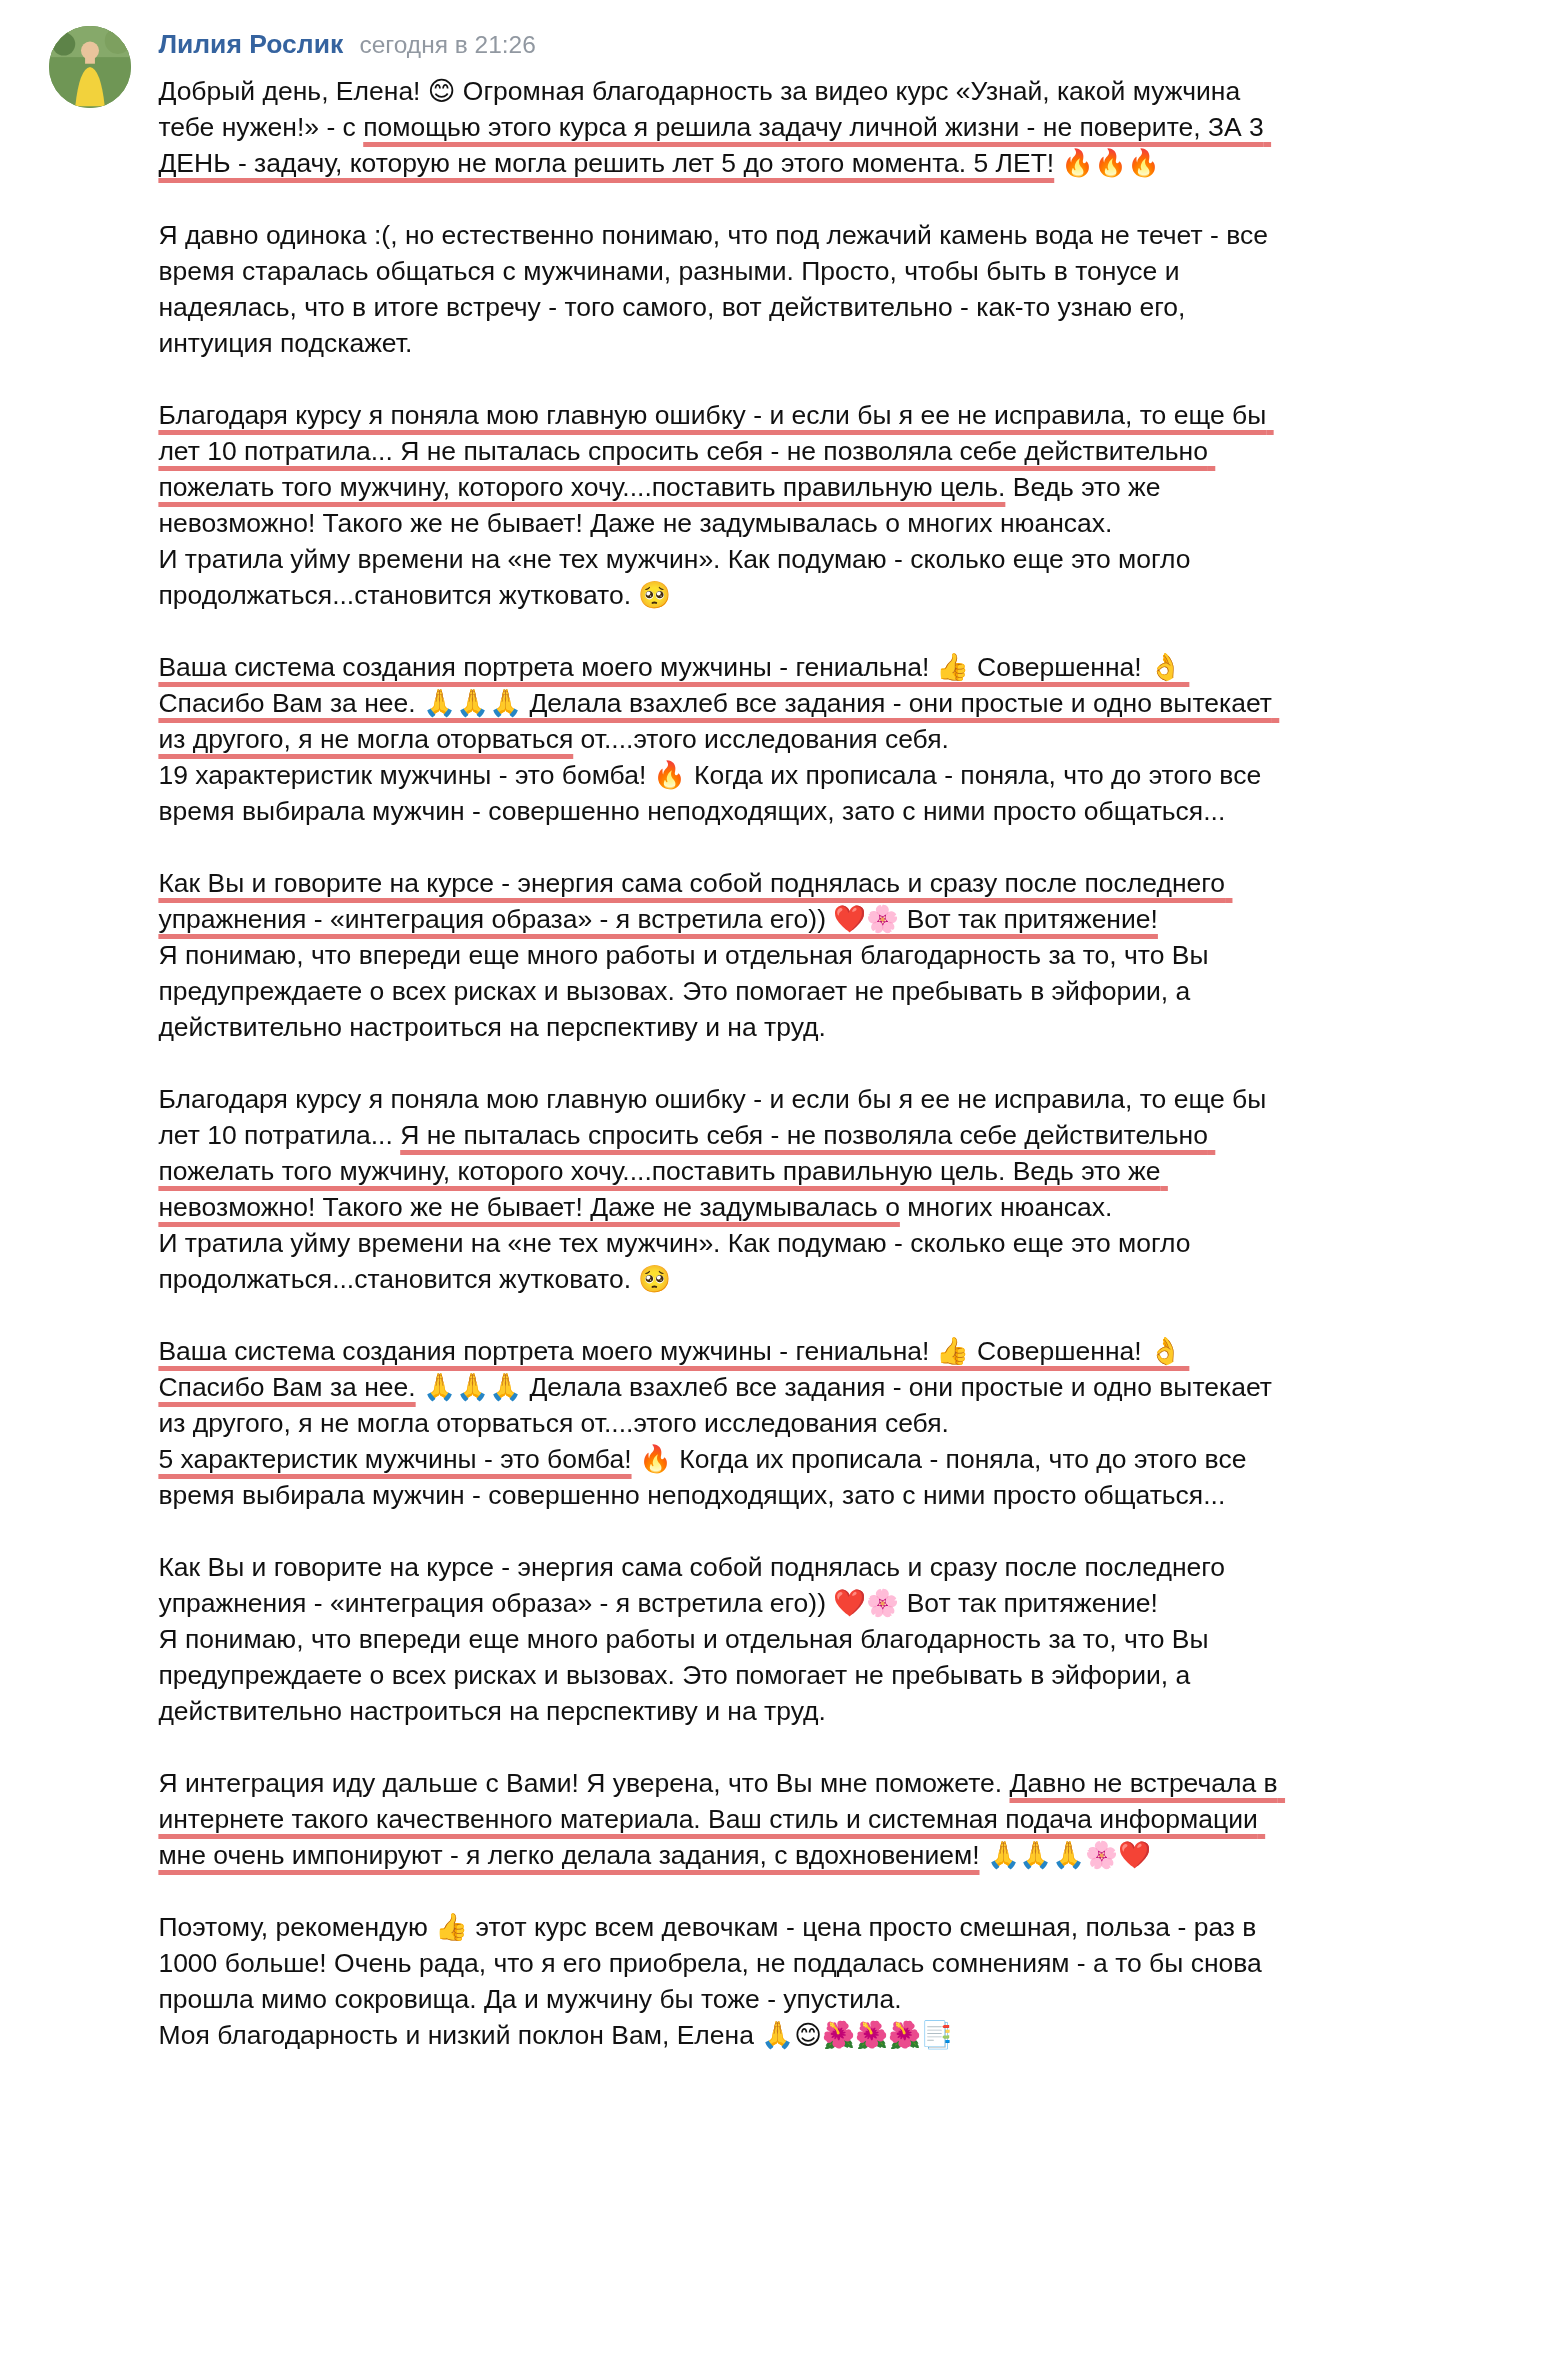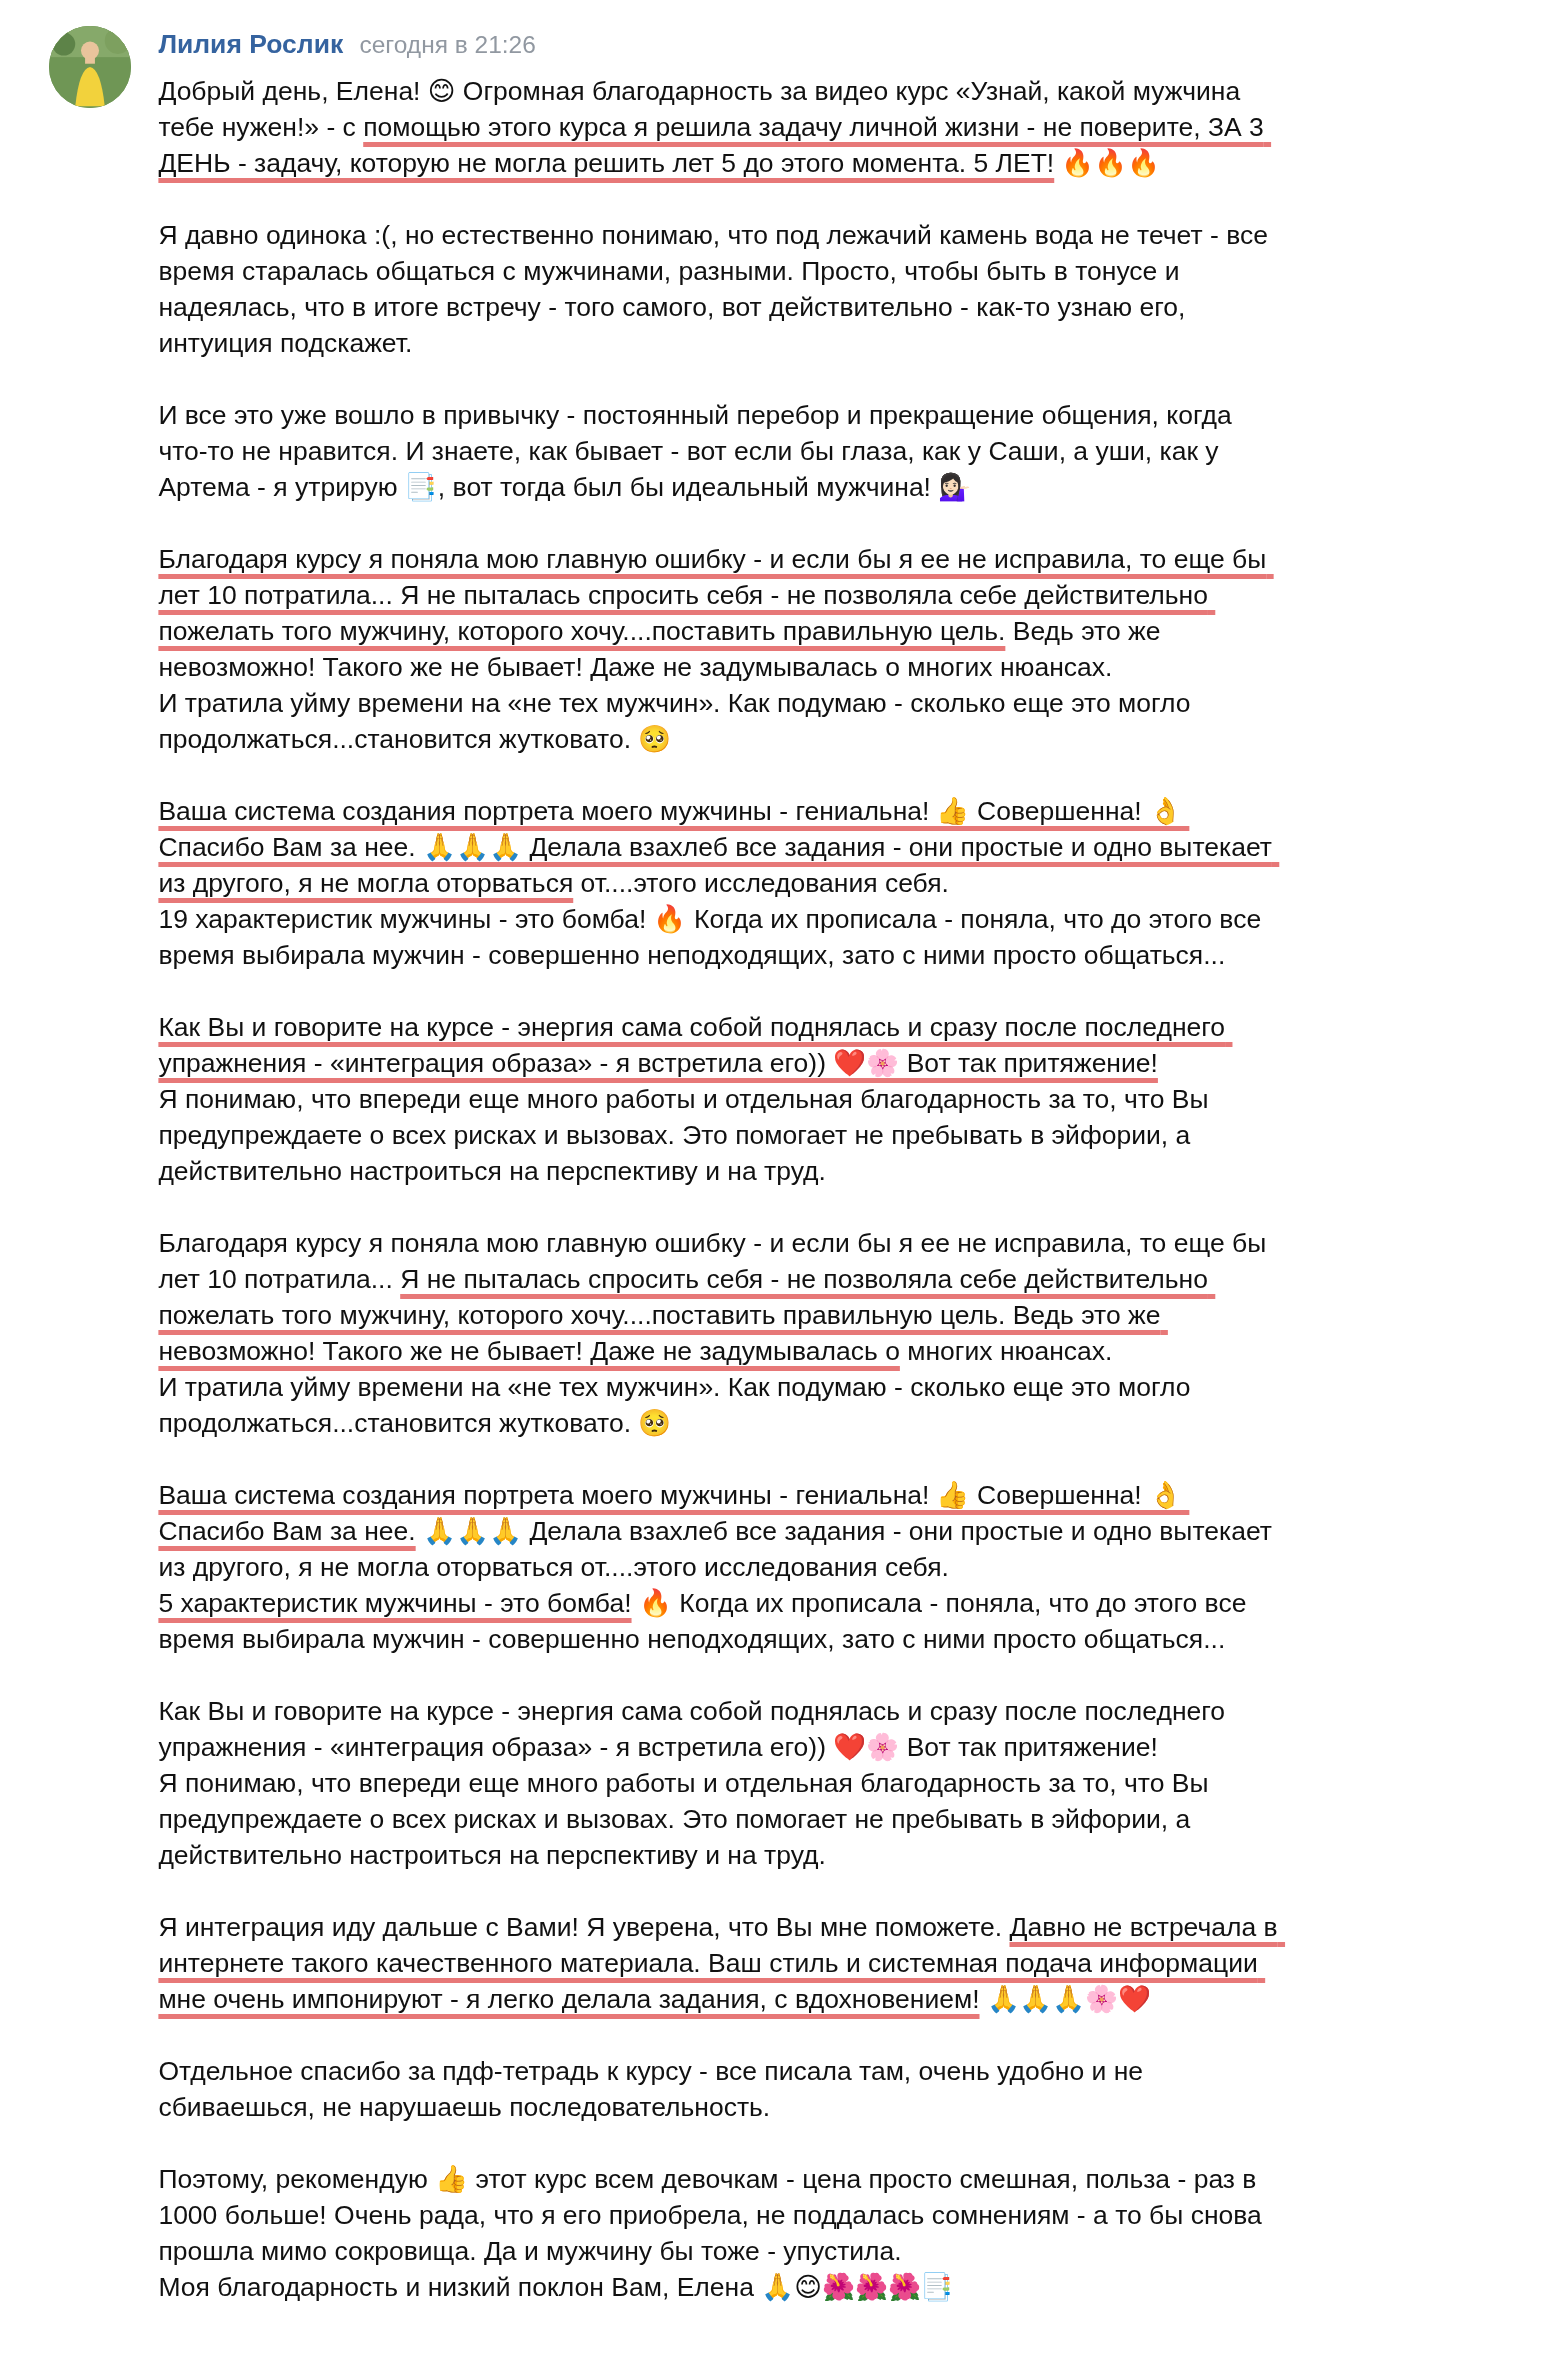--- a/index.html
+++ b/index.html
@@ -85,33 +85,31 @@
     </svg>
   </div>
   <div class="content">
     <div class="header">
       <a class="name">Лилия Рослик</a>
       <span class="time">сегодня в 21:26</span>
     </div>
     <div class="body">
         <p class="para"><span class="">Добрый день, Елена! 😊 Огромная благодарность за видео курс «Узнай, какой мужчина тебе нужен!» - с </span><span class="u">помощью этого курса я решила задачу личной жизни - не поверите, ЗА 3 ДЕНЬ - задачу, которую не могла решить лет 5 до этого момента. 5 ЛЕТ!</span><span class=""> 🔥🔥🔥</span></p>
         <p class="para"><span class="">Я давно одинока :(, но естественно понимаю, что под лежачий камень вода не течет - все время старалась общаться с мужчинами, разными. Просто, чтобы быть в тонусе и надеялась, что в итоге встречу - того самого, вот действительно - как-то узнаю его, интуиция подскажет.</span></p>
-        <p class="para"><span class="">И все это уже вошло в привычку - постоянный перебор и прекращение общения, когда что-то не нравится. И знаете, как бывает - вот если бы глаза, как у Саши, а уши, как у Артема - я утрирую 📑, вот тогда был бы идеальный мужчина! 💁🏻‍♀️</span></p>
         <p class="para"><span class="u">Благодаря курсу я поняла мою главную ошибку - и если бы я ее не исправила, то еще бы лет 10 потратила... Я не пыталась спросить себя - не позволяла себе действительно пожелать того мужчину, которого хочу....поставить правильную цель.</span><span class=""> Ведь это же невозможно! Такого же не бывает! Даже не задумывалась о многих нюансах.
 И тратила уйму времени на «не тех мужчин». Как подумаю - сколько еще это могло продолжаться...становится жутковато. 🥺</span></p>
         <p class="para"><span class="u">Ваша система создания портрета моего мужчины - гениальна! 👍 Совершенна! 👌 Спасибо Вам за нее. 🙏🙏🙏 Делала взахлеб все задания - они простые и одно вытекает из другого, я не могла оторваться</span><span class=""> от....этого исследования себя.
 19 характеристик мужчины - это бомба! 🔥 Когда их прописала - поняла, что до этого все время выбирала мужчин - совершенно неподходящих, зато с ними просто общаться...</span></p>
         <p class="para"><span class="u">Как Вы и говорите на курсе - энергия сама собой поднялась и сразу после последнего упражнения - «интеграция образа» - я встретила его)) ❤️🌸 Вот так притяжение!</span><span class="">
 Я понимаю, что впереди еще много работы и отдельная благодарность за то, что Вы предупреждаете о всех рисках и вызовах. Это помогает не пребывать в эйфории, а действительно настроиться на перспективу и на труд.</span></p>
         <p class="para"><span class="">Благодаря курсу я поняла мою главную ошибку - и если бы я ее не исправила, то еще бы лет 10 потратила... </span><span class="u">Я не пыталась спросить себя - не позволяла себе действительно пожелать того мужчину, которого хочу....поставить правильную цель. Ведь это же невозможно! Такого же не бывает! Даже не задумывалась о</span><span class=""> многих нюансах.
 И тратила уйму времени на «не тех мужчин». Как подумаю - сколько еще это могло продолжаться...становится жутковато. 🥺</span></p>
         <p class="para"><span class="u">Ваша система создания портрета моего мужчины - гениальна! 👍 Совершенна! 👌 Спасибо Вам за нее.</span><span class=""> 🙏🙏🙏 Делала взахлеб все задания - они простые и одно вытекает из другого, я не могла оторваться от....этого исследования себя.
 </span><span class="u">5 характеристик мужчины - это бомба!</span><span class=""> 🔥 Когда их прописала - поняла, что до этого все время выбирала мужчин - совершенно неподходящих, зато с ними просто общаться...</span></p>
         <p class="para"><span class="">Как Вы и говорите на курсе - энергия сама собой поднялась и сразу после последнего упражнения - «интеграция образа» - я встретила его)) ❤️🌸 Вот так притяжение!
 Я понимаю, что впереди еще много работы и отдельная благодарность за то, что Вы предупреждаете о всех рисках и вызовах. Это помогает не пребывать в эйфории, а действительно настроиться на перспективу и на труд.</span></p>
         <p class="para"><span class="">Я интеграция иду дальше с Вами! Я уверена, что Вы мне поможете. </span><span class="u">Давно не встречала в интернете такого качественного материала. Ваш стиль и системная подача информации мне очень импонируют - я легко делала задания, с вдохновением!</span><span class=""> 🙏🙏🙏🌸❤️</span></p>
-        <p class="para"><span class="">Отдельное спасибо за пдф-тетрадь к курсу - все писала там, очень удобно и не сбиваешься, не нарушаешь последовательность.</span></p>
         <p class="para"><span class="">Поэтому, рекомендую 👍 этот курс всем девочкам - цена просто смешная, польза - раз в 1000 больше! Очень рада, что я его приобрела, не поддалась сомнениям - а то бы снова прошла мимо сокровища. Да и мужчину бы тоже - упустила.
 Моя благодарность и низкий поклон Вам, Елена 🙏😊🌺🌺🌺📑</span></p>
       </div>
   </div>
 </div>
 
 
 </body></html>

